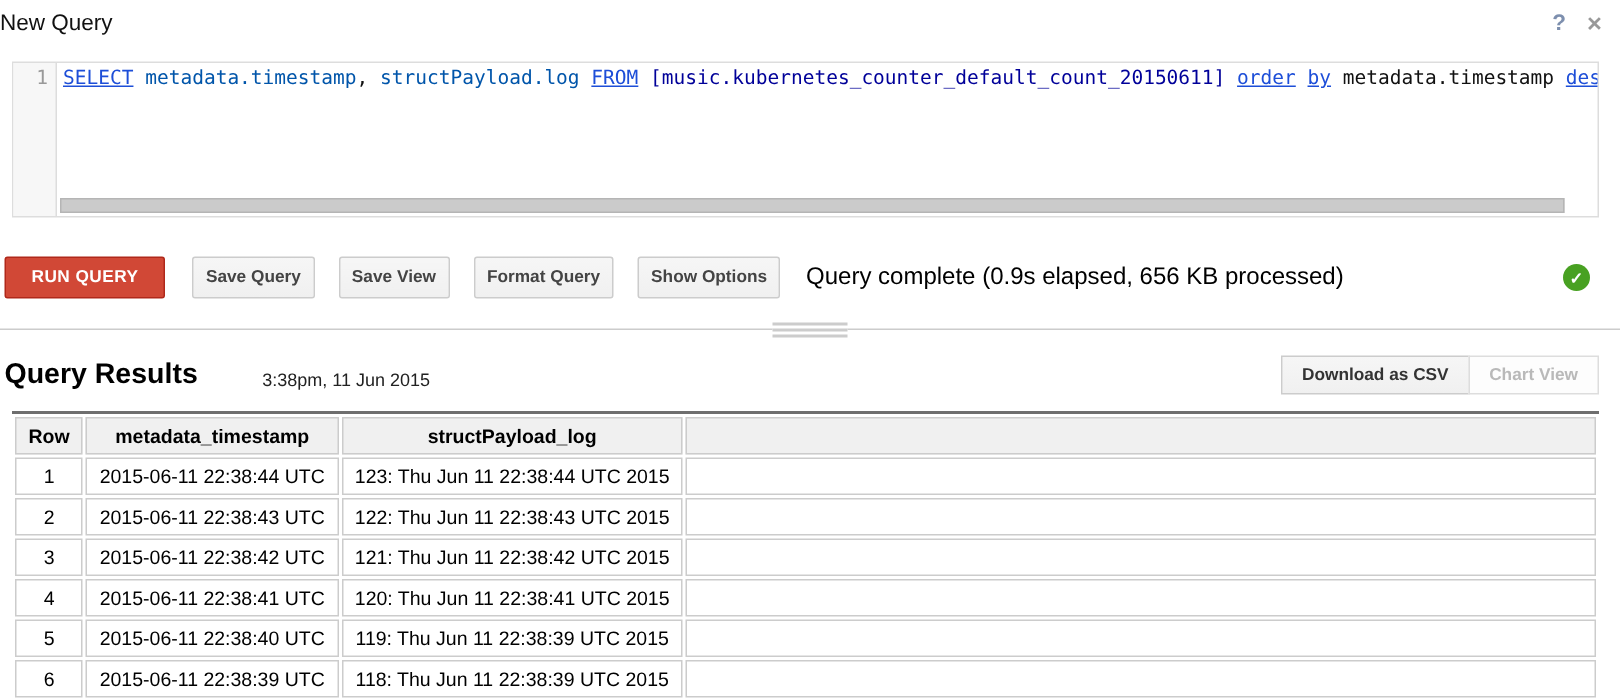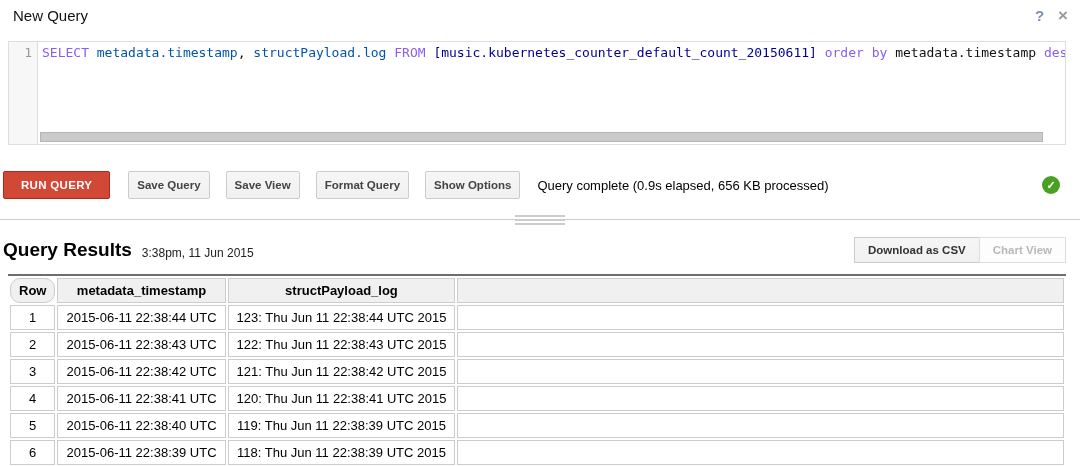--- a/index.html
+++ b/index.html
@@ -1,83 +1,83 @@
 <!DOCTYPE html>
 <html><head>
 <meta charset="utf-8">
 <style>
   * { box-sizing: border-box; margin: 0; padding: 0; }
   html,body { width: 1080px; height: 466px; overflow: hidden; background: #fff;
     font-family: "Liberation Sans", sans-serif; color: #000; }
 
   
-  .top-header { display: flex; align-items: flex-start; padding: 7px 12px 0 13px; height: 28px; }
+  .top-header { display: flex; align-items: flex-start; padding: 7px 12px 0 0; height: 28px; }
   .page-title { font-size: 15px; color: #111; }
   .top-icons { margin-left: auto; display: flex; gap: 14px; align-items: center; }
   .help-icon { color: #7d8fae; font-size: 15px; font-weight: bold; cursor: pointer; }
   .close-icon { color: #999; font-size: 17px; font-weight: bold; line-height: 14px; cursor: pointer; }
 
   
   .editor { position: relative; margin: 13px 14px 0 8px; height: 104px;
     border: 1px solid #ddd; display: flex; background: #fff; }
   .gutter { width: 29px; background: #f7f7f7; border-right: 1px solid #ddd; }
   .line-no { display: block; text-align: right; padding: 3px 5px 0 0; color: #999;
     font: 13px "DejaVu Sans Mono", monospace; }
   .code { flex: 1; overflow: hidden; white-space: pre; padding: 3px 0 0 4px;
     font: 13px "DejaVu Sans Mono", monospace; }
-  .tok-kw  { color: #8b5cf6; }
+  .tok-kw  { color: #1d4ed8; text-decoration: underline; }
   .tok-fld { color: #0055aa; }
   .tok-tbl { color: #000099; }
   .tok-pln { color: #111; }
   .hscroll { position: absolute; left: 31px; right: 2px; bottom: 1px; height: 11px; }
   .hthumb { height: 10px; width: 98%; background: #cbcbcb; border: 1px solid #b5b5b5; }
 
   
   .toolbar { display: flex; align-items: center; margin: 26px 14px 0 3px; height: 28px; }
   .btn-run { background: #d14836; border: 1px solid #b0281a; color: #fff; font-weight: bold;
     font-size: 11.5px; padding: 7px 17px; border-radius: 2px; letter-spacing: .3px; cursor: pointer;
     font-family: "Liberation Sans", sans-serif; }
   .btn-gray { background: linear-gradient(#f6f6f6,#f0f0f0); border: 1px solid #ccc; color: #444;
     font-weight: bold; font-size: 11.5px; padding: 7px 8px; border-radius: 2px; cursor: pointer;
     font-family: "Liberation Sans", sans-serif; }
   .btn-run { margin-right: 18px; }
   .btn-gray + .btn-gray { margin-left: 16px; }
-  .status-text { margin-left: 17px; font-size: 13px; color: #000; }
+  .status-text { margin-left: 17px; font-size: 16px; color: #000; }
   .check-badge { margin-left: auto; margin-right: 6px; width: 18px; height: 18px; border-radius: 50%;
     background: #48a122; color: #fff; display: inline-flex; align-items: center; justify-content: center;
     font-size: 11px; font-weight: bold; }
 
   
   .splitter { position: relative; margin-top: 14px; height: 14px; }
   .splitter .line { position: absolute; top: 6px; left: 0; right: 0; border-top: 1px solid #ccc; }
   .grip { position: absolute; left: 50%; top: 1px; transform: translateX(-50%);
     width: 50px; height: 12px; background: #fff; display: flex; flex-direction: column;
     justify-content: space-between; padding: 1px 0; cursor: row-resize; }
   .grip i { display: block; height: 2px; background: #ccc; }
 
   
-  .results-header { display: flex; align-items: center; margin: 8px 14px 0 3px; height: 30px; }
+  .results-header { display: flex; align-items: center; margin: 8px 14px 0 3px; height: 30px; gap: 33px; }
   .results-title { font-size: 19px; font-weight: bold; color: #000; }
   .results-time { font-size: 12px; color: #222; margin-left: 10px; padding-top: 5px; }
   .results-actions { margin-left: auto; display: flex; }
   .seg-btn { background: linear-gradient(#f6f6f6,#f0f0f0); border: 1px solid #ccc; color: #333;
     font-weight: bold; font-size: 11.5px; padding: 6px 13px; cursor: pointer; margin-left: -1px;
     font-family: "Liberation Sans", sans-serif; }
   .seg-btn.disabled { background: #fdfdfd; color: #b9b9b9; border-color: #ddd; cursor: default; }
 
   
   .table-wrap { margin: 9px 14px 0 8px; border-top: 2px solid #6e6e6e; }
   table.results { border-collapse: separate; border-spacing: 2px; width: 100%; }
   table.results th, table.results td { border: 1px solid #ccc; font-size: 13px; padding: 4px 8px;
     height: 25px; background: #fff; }
   table.results th { background: #f0f0f0; font-weight: bold; text-align: center; }
   td.row-num { background: #f0f0f0; text-align: center; width: 38px; }
   td.c-ts { text-align: center; width: 168px; white-space: nowrap; }
   td.c-log { text-align: center; width: 224px; white-space: nowrap; }
-  th.h-row { width: 38px; border-radius: 10px; } th.h-ts { width: 168px; } th.h-log { width: 224px; margin-top: 32px; }
+  th.h-row { width: 38px; } th.h-ts { width: 168px; } th.h-log { width: 224px; margin-top: 32px; }
   .filler { border: 1px solid #ccc; }
 </style>
 </head>
 <body>
 
 <div class="top-header">
   <span class="page-title">New Query</span>
   <span class="top-icons">
     <span class="help-icon">?</span>
     <span class="close-icon">×</span>

